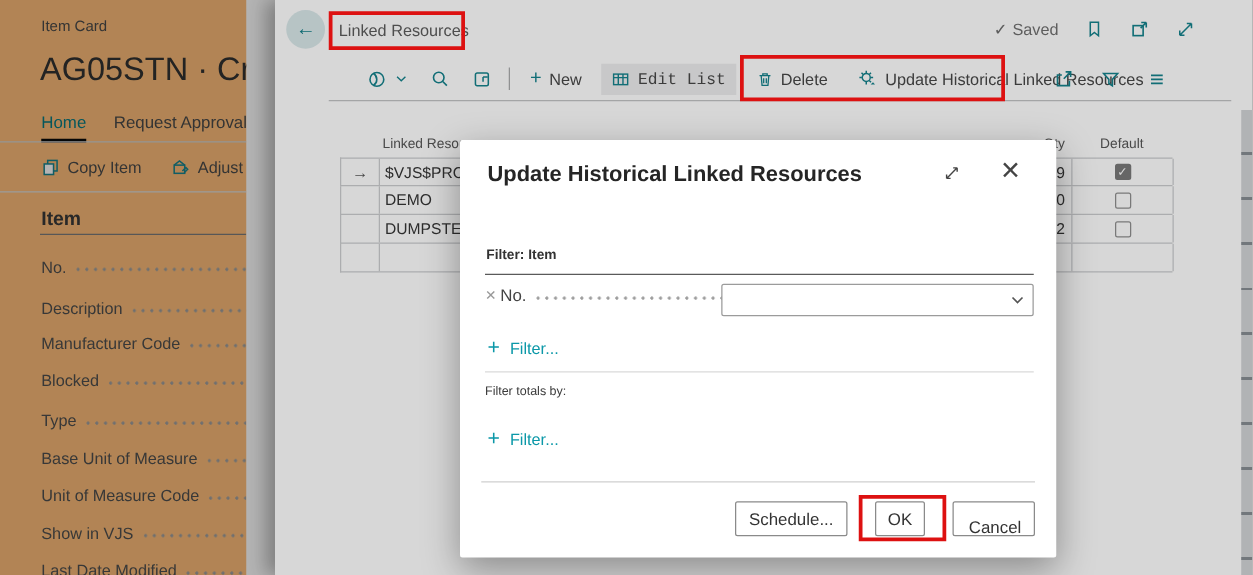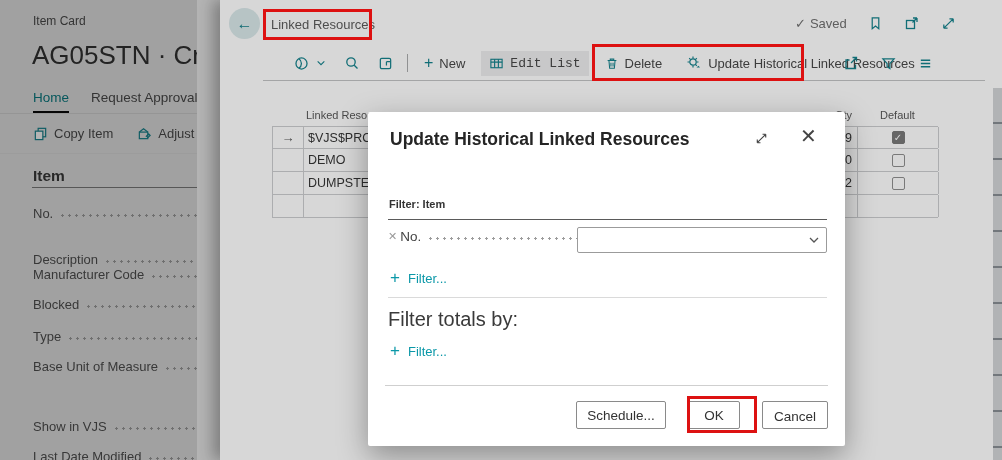--- a/index.html
+++ b/index.html
@@ -1,21 +1,21 @@
 <!DOCTYPE html>
 <html><head>
 <meta charset="utf-8">
 <style>
   * { margin:0; padding:0; box-sizing:border-box; }
   html,body { width:1002px; height:460px; overflow:hidden; background:#888;
               font-family:"Liberation Sans", sans-serif; }
   .screen { position:relative; width:1002px; height:460px; background:#fff; overflow:hidden; }
 
   
-  .item-card { position:absolute; left:0; top:0; width:197px; height:460px; background:#e5e5e5; z-index:1; overflow:hidden; }
+  .item-card { position:absolute; left:0; top:0; width:197px; height:460px; background:#fdba74; z-index:1; overflow:hidden; }
   .ic-caption { position:absolute; left:33px; top:14px; font-size:12px; color:#444; }
   .ic-title { position:absolute; left:32px; top:40px; width:200px; font-size:26px; font-weight:300; color:#2b2b2b; white-space:nowrap; }
   .ic-tabs { position:absolute; left:33px; top:90px; display:flex; gap:22px; font-size:13.5px; color:#444; white-space:nowrap; }
   .ic-tab { padding-bottom:6px; cursor:default; }
   .ic-tab.active { color:#00777e; border-bottom:3px solid #000000;text-align:center; }
   .ic-tabline { position:absolute; left:0; right:0; top:113px; border-bottom:1px solid #d2d2d2; }
   .ic-actions { position:absolute; left:33px; top:126px; display:flex; gap:24px; font-size:13px; color:#444; white-space:nowrap; }
   .ic-action { display:flex; align-items:center; gap:6px; }
   .ic-action svg { color:#12818b; }
   .ic-actline { position:absolute; left:0; right:0; top:153px; border-bottom:1px solid #dcdcdc; }
@@ -82,28 +82,28 @@
   .dlg-fieldrow { position:absolute; left:20px; top:117px; width:190px; display:flex; align-items:flex-end; font-size:13.5px; color:#444; }
   .dlg-x { font-size:11px; color:#999; margin-right:3px; margin-bottom:1px; }
   .dlg-combo { position:absolute; left:209px; top:115px; width:250px; height:26px; border:1px solid #9b9b9b; border-radius:2px;
                background:#fff; display:flex; align-items:center; }
   .dlg-combo input { flex:1; border:none; outline:none; font:inherit; font-size:13px; padding:0 6px; background:transparent; }
   .dlg-combo svg { color:#555; margin-right:6px; }
   .addfilter { position:absolute; left:22px; display:flex; align-items:center; gap:8px; color:#0b98a8; font-size:13px; cursor:pointer; }
   .addfilter .plus { font-size:17px; font-weight:300; }
   .af1 { top:156px; } .af2 { top:229px; }
   .dlg-div1 { position:absolute; left:20px; right:18px; top:185px; border-bottom:1px solid #dadada; }
-  .dlg-totalslbl { position:absolute; left:20px; top:196px; font-size:20px; color:#3a3a3a; }
+  .dlg-totalslbl { position:absolute; left:20px; top:196px; font-size:10px; color:#3a3a3a; }
   .dlg-div2 { position:absolute; left:17px; right:17px; top:273px; border-bottom:1px solid #cfcfcf; }
   .dlg-footer { position:absolute; right:17px; top:289px; display:flex; gap:22px; }
   .btn { height:28px; background:#fff; border:1px solid #8a8a8a; border-radius:2px; font-family:inherit;
          font-size:13.5px; color:#333; padding:0 14px; cursor:pointer; }
   .btn-schedule { width:90px; padding:0; }
-  .btn-ok { width:52px; padding:0; }
-  .btn-cancel { width:66px; padding:7px; }
+  .btn-ok { width:40px; padding:0; }
+  .btn-cancel { width:66px; padding:12px; }
 
   
   .annot { position:absolute; border:3px solid #dd1111; z-index:40; pointer-events:none; }
   .annot-title  { left:263px; top:9px;  width:109px; height:31px; }
   .annot-update { left:592px; top:44px; width:212px; height:37px; }
   .annot-ok     { left:687px; top:396px; width:70px;  height:37px; }
 
   svg { display:block; }
 </style>
 </head>
@@ -146,38 +146,42 @@
     </div>
     <div class="ic-actline"></div>
 
     <h2 class="ic-section">Item</h2>
     <div class="ic-secline"></div>
 
     <div class="ic-field" style="top:206px">
         <span>No.</span>
         <span class="dots"></span>
       </div>
-    <div class="ic-field" style="top:252px">
+    <div class="ic-field" style="top:239px">
         <span>Description</span>
         <span class="dots"></span>
       </div>
     <div class="ic-field" style="top:267px">
         <span>Manufacturer Code</span>
         <span class="dots"></span>
       </div>
     <div class="ic-field" style="top:297px">
         <span>Blocked</span>
         <span class="dots"></span>
       </div>
     <div class="ic-field" style="top:329px">
         <span>Type</span>
         <span class="dots"></span>
       </div>
     <div class="ic-field" style="top:359px">
         <span>Base Unit of Measure</span>
+        <span class="dots"></span>
+      </div>
+    <div class="ic-field" style="top:389px">
+        <span>Unit of Measure Code</span>
         <span class="dots"></span>
       </div>
     <div class="ic-field" style="top:419px">
         <span>Show in VJS</span>
         <span class="dots"></span>
       </div>
     <div class="ic-field" style="top:449px">
         <span>Last Date Modified</span>
         <span class="dots"></span>
       </div>

